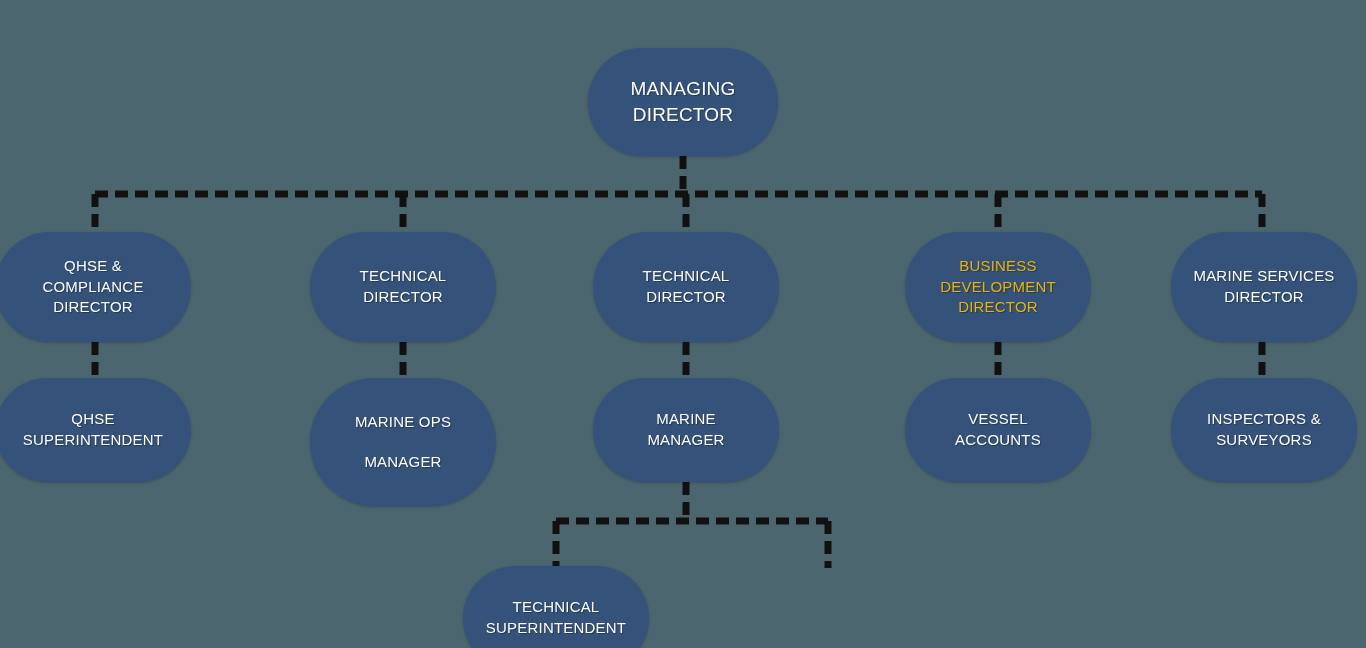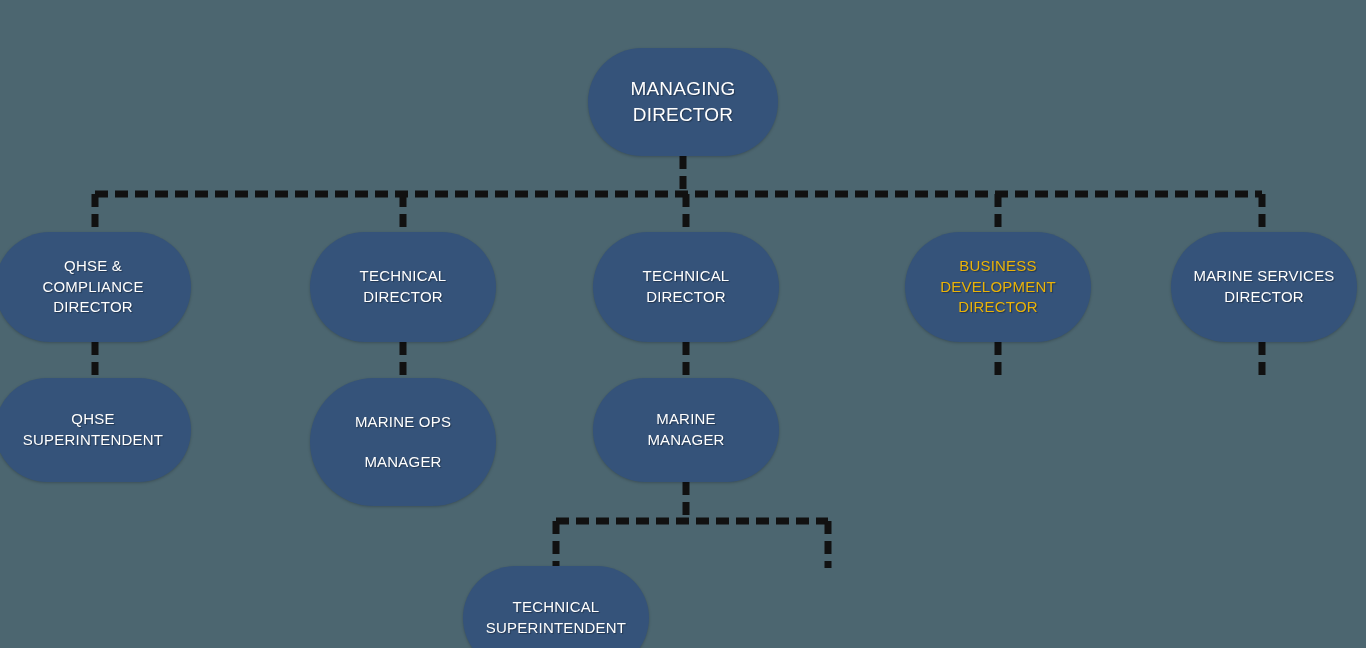--- a/index.html
+++ b/index.html
@@ -97,17 +97,25 @@
       <span class="line">SUPERINTENDENT</span>
     </div>
     <div class="node" title="MARINE OPS MANAGER" style="left: 310px; top: 350px; width: 186px; height: 128px; background: rgb(53, 83, 122); color: rgb(255, 255, 255); font-size: 15px; gap: 19px;">
       <span class="line">MARINE OPS</span>
       <span class="line">MANAGER</span>
     </div>
     <div class="node" title="FLEET MANAGER" style="left: 593px; top: 350px; width: 186px; height: 104px; background: rgb(53, 83, 122); color: rgb(255, 255, 255); font-size: 15px;">
       <span class="line">MARINE</span>
       <span class="line">MANAGER</span>
     </div>
+    <div class="node" title="VESSEL ACCOUNTS" style="left: 905px; top: 350px; width: 186px; height: 104px; background: rgb(53, 83, 122); color: rgb(255, 255, 255); font-size: 15px;">
+      <span class="line">VESSEL</span>
+      <span class="line">ACCOUNTS</span>
+    </div>
+    <div class="node" title="INSPECTORS &amp; SURVEYORS" style="left: 1171px; top: 350px; width: 186px; height: 104px; background: rgb(53, 83, 122); color: rgb(255, 255, 255); font-size: 15px;">
+      <span class="line">INSPECTORS &amp;</span>
+      <span class="line">SURVEYORS</span>
+    </div>
     <div class="node" title="TECHNICAL SUPERINTENDENT" style="left: 463px; top: 538px; width: 186px; height: 104px; background: rgb(53, 83, 122); color: rgb(255, 255, 255); font-size: 15px;">
       <span class="line">TECHNICAL</span>
       <span class="line">SUPERINTENDENT</span>
     </div>
   </div>
 
 </body></html>

